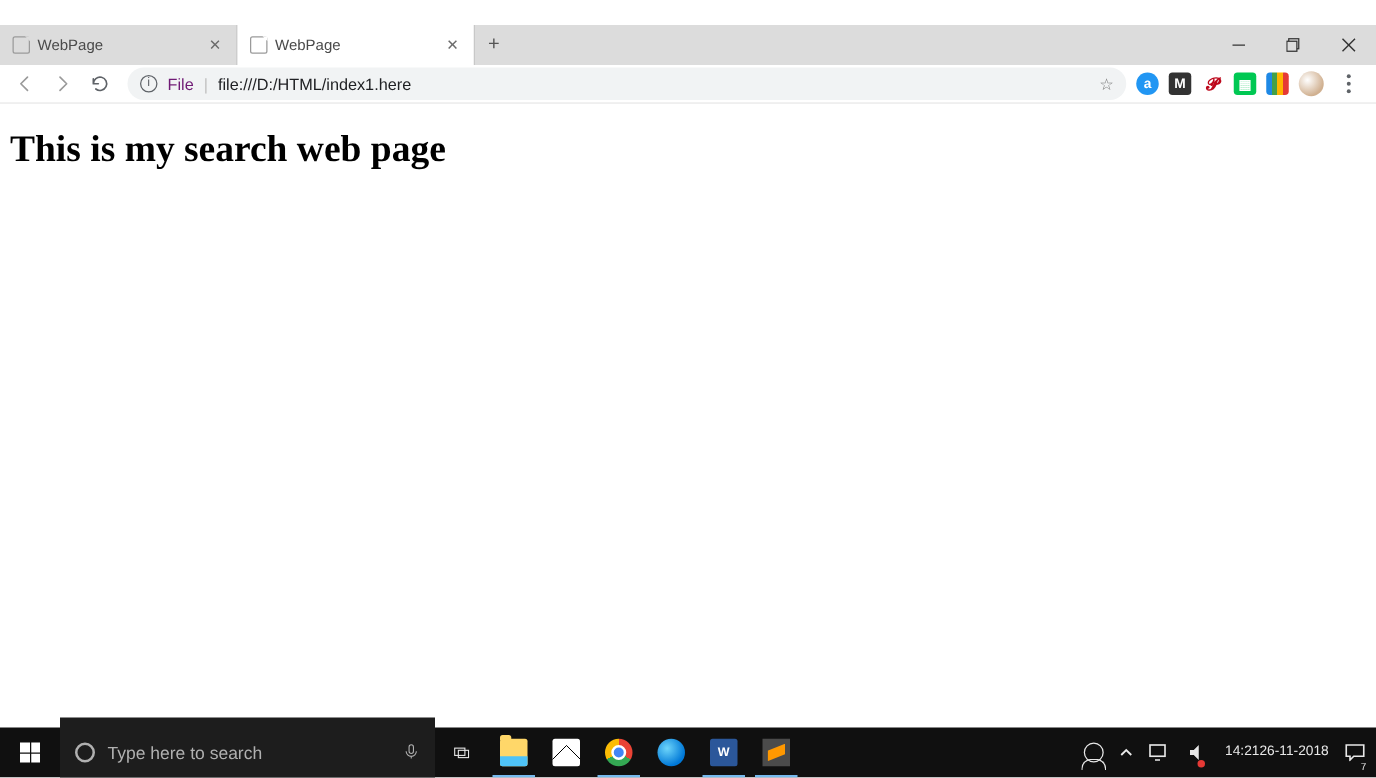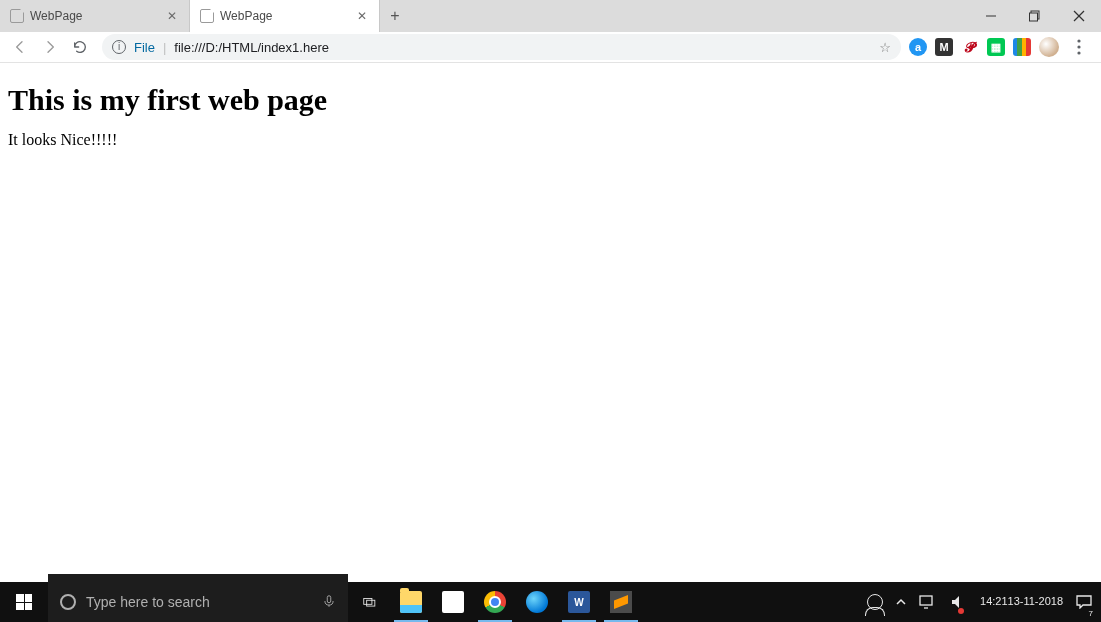--- a/index.html
+++ b/index.html
@@ -6,20 +6,21 @@
   html, body { width: 1101px; height: 622px; font-family: "Segoe UI", Arial, sans-serif; overflow: hidden; background:#fff;}
   .root { width:1101px; height:622px; display:flex; flex-direction:column; background:#fff; position:relative;}
 
   
   .tabstrip {
     height: 32px;
     background:#dcdcdc;
     display:flex;
     align-items:stretch;
     position:relative;
+    margin-top:20px;
   }
   .tab {
     display:flex;
     align-items:center;
     gap:6px;
     padding:0 10px;
     font-size:12px;
     color:#4a4a4a;
     min-width:190px;
     position:relative;
@@ -68,21 +69,21 @@
   .nav-btn svg{ width:16px; height:16px; }
   .omnibox{
     flex:1; height:26px; background:#f1f3f4; border-radius:13px;
     display:flex; align-items:center; padding:0 10px; gap:8px;
     font-size:13px; color:#5f6368; margin:0 6px;
   }
   .omnibox .info-icon{
     width:14px; height:14px; border:1px solid #5f6368; border-radius:50%;
     display:flex; align-items:center; justify-content:center; font-size:10px; line-height:1;
   }
-  .omnibox .file-label{ color:#0369a1; }
+  .omnibox .file-label{ color:#701a75; }
   .omnibox .sep{ color:#c0c0c0; }
   .omnibox .url{ color:#202124; }
   .omni-star{ margin-left:auto; color:#7a7a7a; }
   .ext-row{ display:flex; align-items:center; gap:8px; padding-right:4px; }
   .ext{
     width:18px; height:18px; border-radius:3px; display:flex; align-items:center; justify-content:center;
     font-size:11px; font-weight:bold; color:#fff;
   }
   .ext.blue-round{ border-radius:50%; background:#2196f3; }
   .ext.dark{ background:#333; }
@@ -256,22 +257,21 @@
         <svg width="4" height="16" viewBox="0 0 4 16">
             <circle cx="2" cy="2" r="1.6" fill="currentColor"></circle>
             <circle cx="2" cy="8" r="1.6" fill="currentColor"></circle>
             <circle cx="2" cy="14" r="1.6" fill="currentColor"></circle>
           </svg>
       </div>
     </div>
   </div>
 
   <div class="page">
-    <h1>This is my first web page</h1>
-    <p>It looks Nice!!!!!</p>
+    <h1>This is my search web page</h1>
   </div>
 
   <div class="taskbar">
     <div class="start">
       <div class="win-logo">
         <span></span>
           <span></span>
           <span></span>
           <span></span>
       </div>
@@ -332,21 +332,21 @@
           </svg>
       </div>
       <div class="tray-icon">
         <svg width="16" height="14" viewBox="0 0 16 14" fill="#e8e8e8">
             <path d="M1 5h3l4-4v12l-4-4H1z"></path>
           </svg>
         <span class="badge-red"></span>
       </div>
       <div class="clock tray-item">
         <div>14:21</div>
-        <div>13-11-2018</div>
+        <div>26-11-2018</div>
       </div>
       <div class="tray-icon">
         <svg width="16" height="14" viewBox="0 0 16 14" fill="none" stroke="#e8e8e8" stroke-width="1.3">
             <path d="M1 1h14v9H7l-3 3V10H1z"></path>
           </svg>
         <span style="position:absolute;right:2px;bottom:4px;font-size:8px;color:#e8e8e8">7</span>
       </div>
     </div>
   </div>
 

